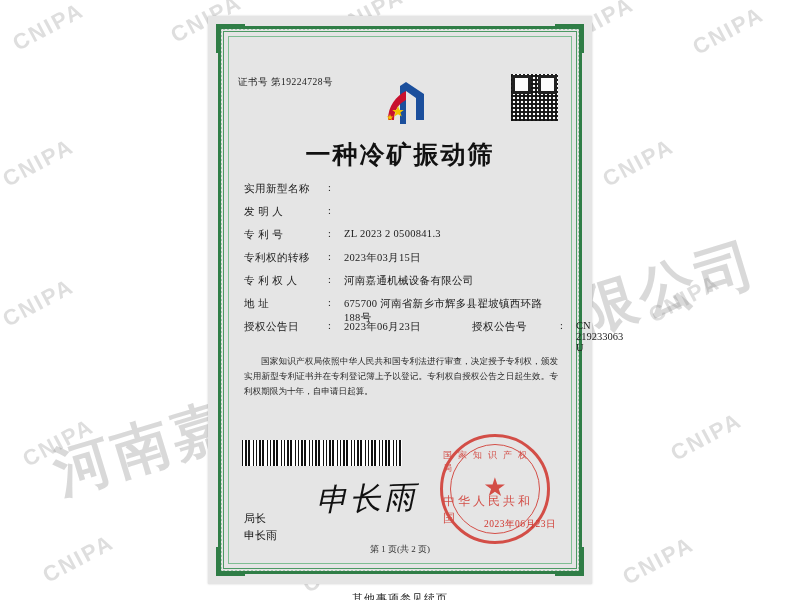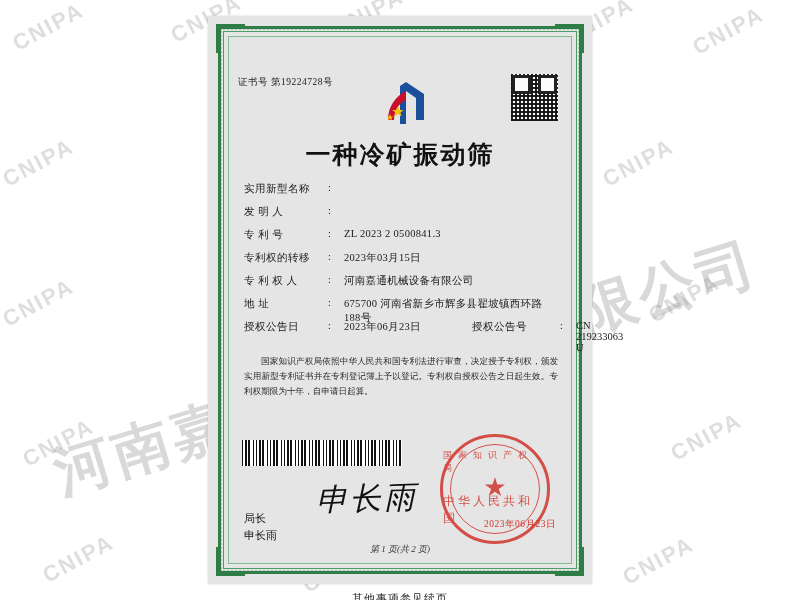--- a/index.html
+++ b/index.html
@@ -283,21 +283,20 @@
 
   
   .page-no {
     position: absolute;
     left: 0; right: 0;
     bottom: 28px;
     text-align: center;
     font-size: 9px;
     color: #333;
     font-family: "Liberation Serif", serif;
-    font-style: italic;
   }
   .footer-note {
     position: absolute;
     left: 0; right: 0;
     bottom: -22px;
     text-align: center;
     font-size: 11px;
     color: #222;
     font-family: "Liberation Serif", serif;
     letter-spacing: 1px;

